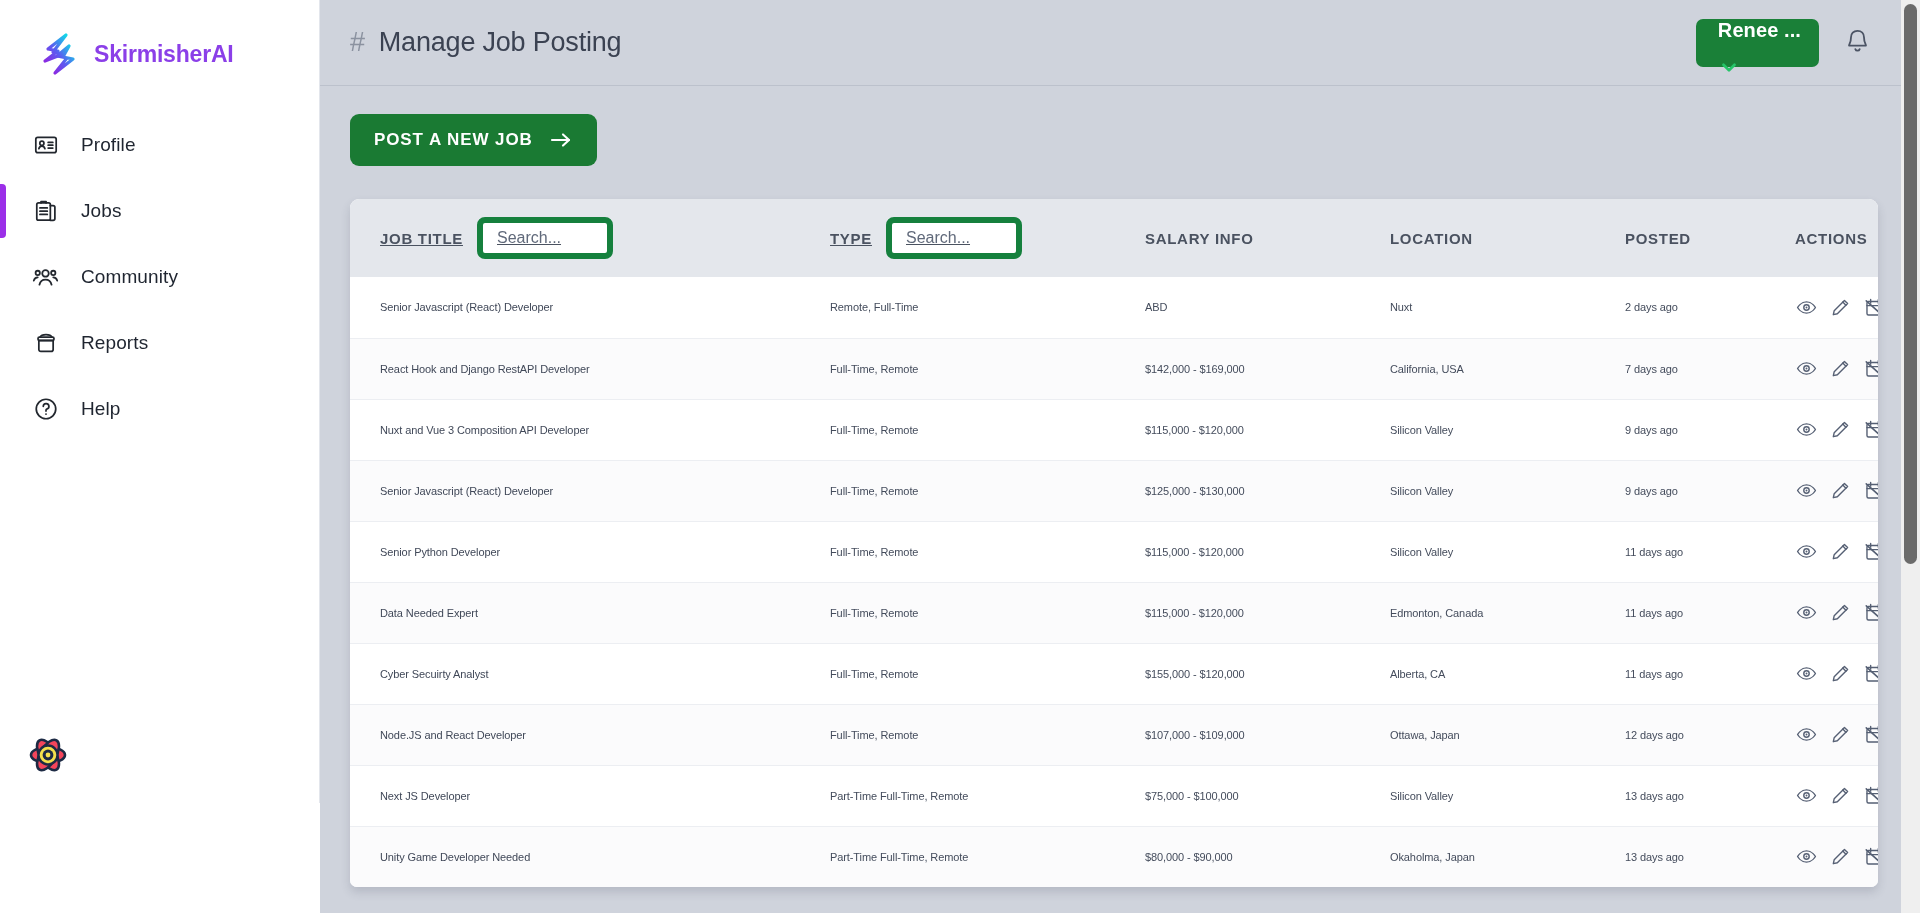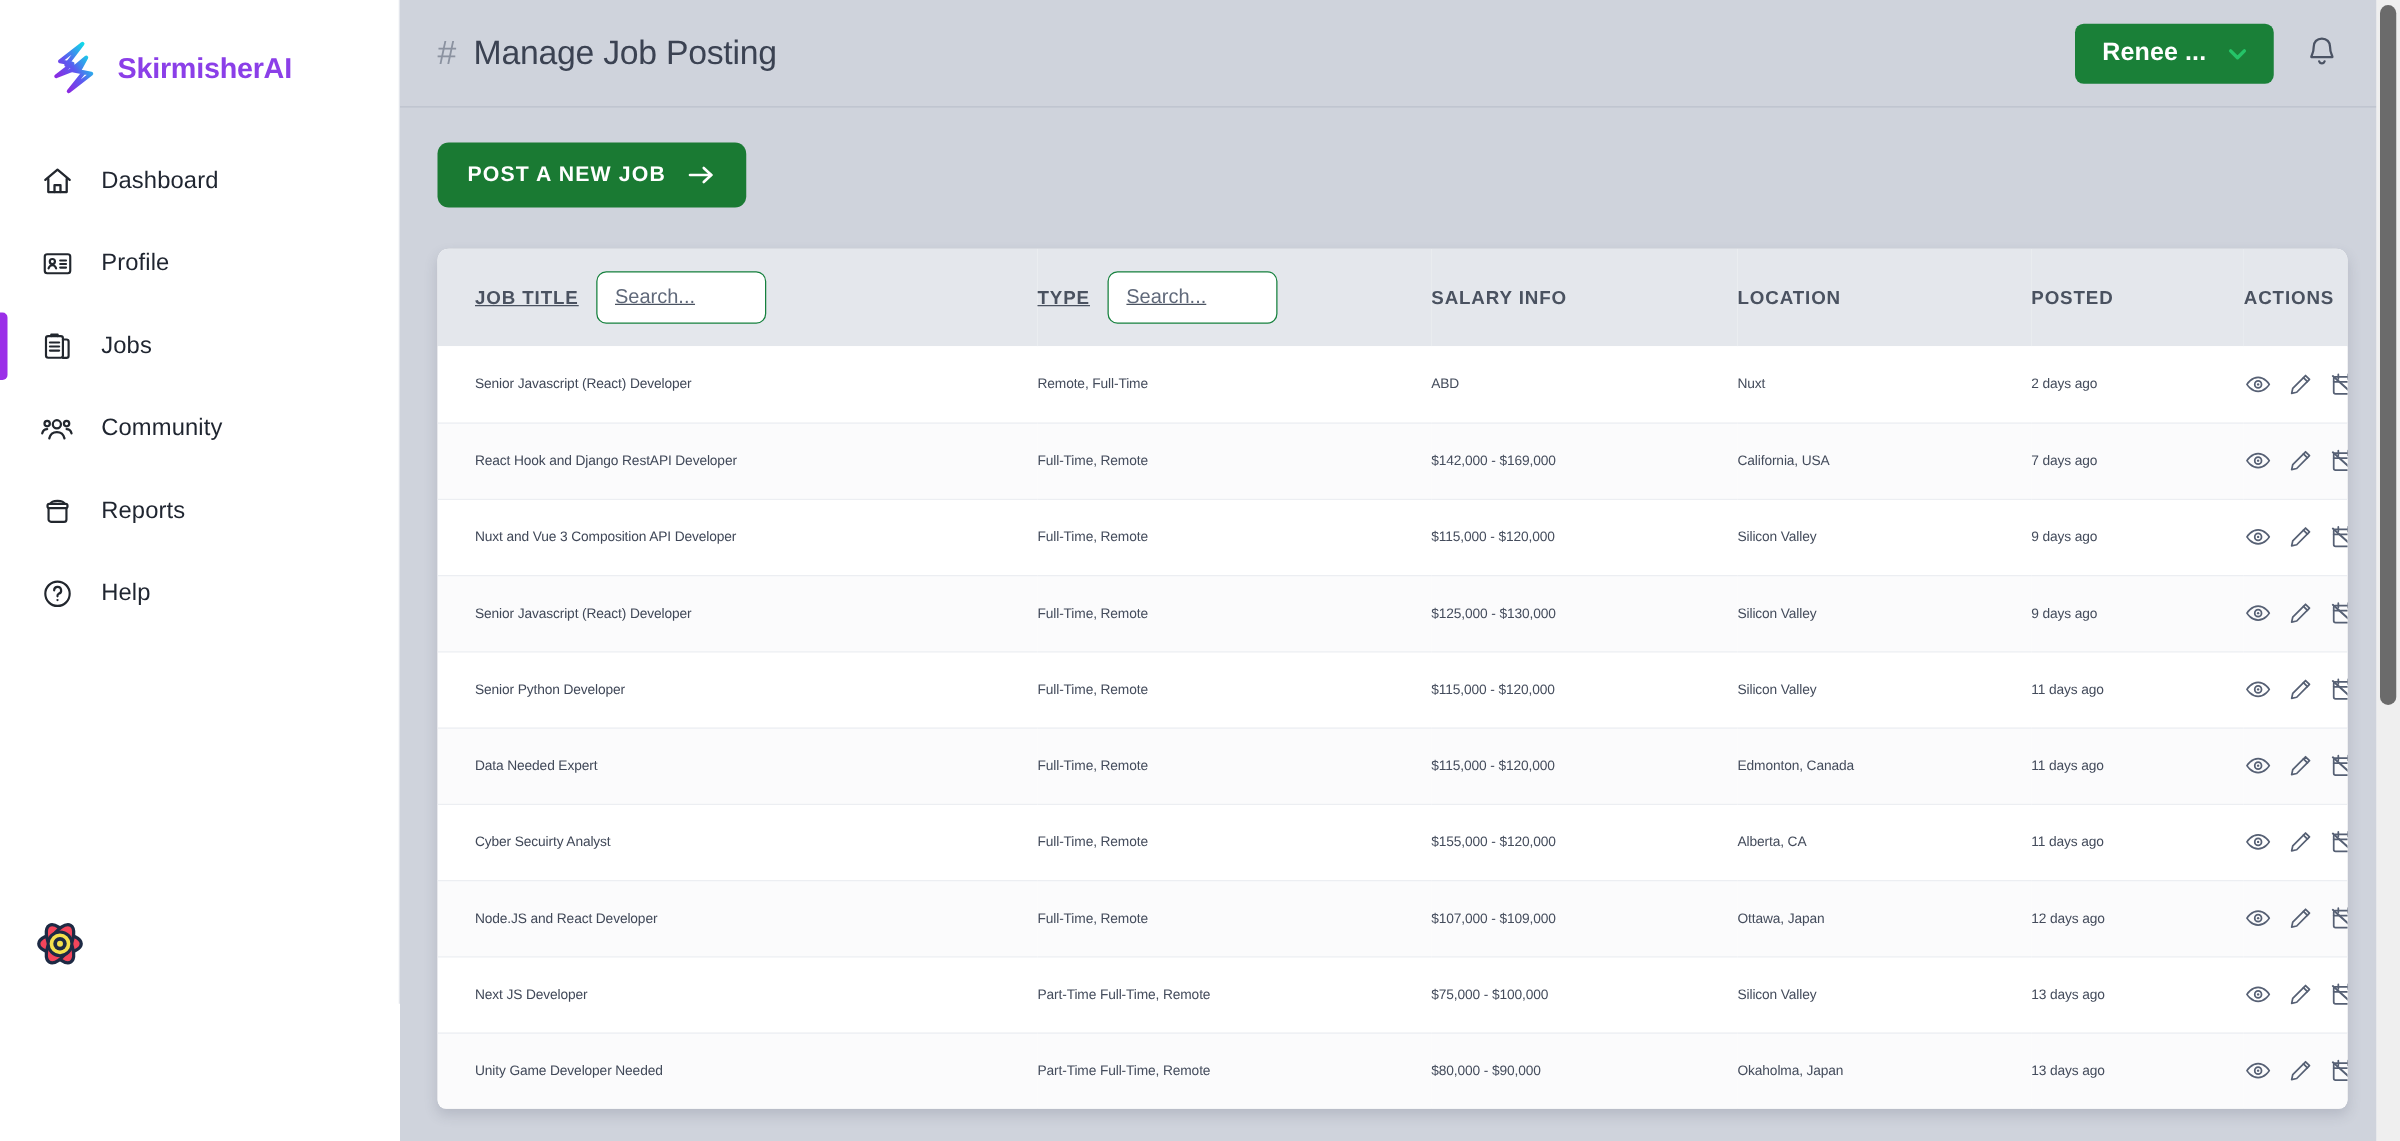--- a/index.html
+++ b/index.html
@@ -130,25 +130,26 @@
   .user-btn {
     background: #1a8038;
     color: #ffffff;
     border: none;
     border-radius: 7px;
     height: 48px;
     padding: 0 18px 0 22px;
     font-size: 20px;
     font-weight: 700;
     display: flex;
-    align-items: center;
+    align-items: flex-start;
     gap: 14px;
     cursor: pointer;
     font-family: inherit;
     letter-spacing: 0.1px;
+    flex-direction: column;
   }
   .user-btn .chev { display: flex; align-items: center; }
   .bell-btn {
     background: none; border: none; cursor: pointer;
     color: #4b5364; display: flex; align-items: center;
     padding: 0; margin-right: 4px;
   }
 
   .content {
     padding: 28px 42px 0 10px;
@@ -198,21 +199,21 @@
 
   .col-title   { width: 480px; padding-left: 30px; }
   .col-type    { width: 315px; }
   .col-salary  { width: 245px; }
   .col-loc     { width: 235px; }
   .col-posted  { width: 170px; }
   .col-actions { width: 150px; }
 
   .search-input {
     background: #ffffff;
-    border: 1px solid #15803d;
+    border: 6px solid #15803d;
     border-radius: 8px;
     height: 42px;
     width: 136px;
     padding: 0 14px;
     font-size: 16px;
     font-family: inherit;
     color: #0f172a;
     outline: none;
   }
   .search-input::placeholder { color: #60697a; }
@@ -275,30 +276,20 @@
           </defs>
           <path d="M28 3 L10 17 L20 19 L7 29 L25 22 L15 20 Z" fill="none" stroke="url(#bg)" stroke-width="3.2" stroke-linejoin="round" stroke-linecap="round"></path>
           <path d="M31 14 L19 24 L29 26 L17 41 L35 27 L25 25 Z" fill="none" stroke="url(#bg)" stroke-width="3.2" stroke-linejoin="round" stroke-linecap="round"></path>
         </svg>
       </span>
       <span class="brand-name">SkirmisherAI</span>
     </div>
 
     <nav class="nav">
 
-      <div class="nav-item">
-        <span class="nav-ico">
-          <svg width="26" height="26" viewBox="0 0 24 24" fill="none" stroke="currentColor" stroke-width="1.7" stroke-linecap="round" stroke-linejoin="round">
-            <path d="M3 11 L12 3.5 L21 11"></path>
-              <path d="M5.2 10.3 V20 h13.6 V10.3"></path>
-            <path d="M9.8 20 v-5.2 h4.4 V20"></path>
-          </svg>
-        </span>
-        <span class="nav-label">Dashboard</span>
-      </div>
 
       <div class="nav-item">
         <span class="nav-ico">
           <svg width="26" height="26" viewBox="0 0 24 24" fill="none" stroke="currentColor" stroke-width="1.6" stroke-linecap="round" stroke-linejoin="round">
             <rect x="2.6" y="5" width="18.8" height="14" rx="1.8"></rect>
             <circle cx="8.2" cy="10.4" r="1.9"></circle>
             <path d="M5.4 15.4 c0.5 -1.6 1.7 -2.3 2.8 -2.3 s2.3 0.7 2.8 2.3"></path>
             <path d="M14 9.6 h4.3 M14 12.2 h4.3 M14 14.8 h4.3"></path>
           </svg>
         </span>

